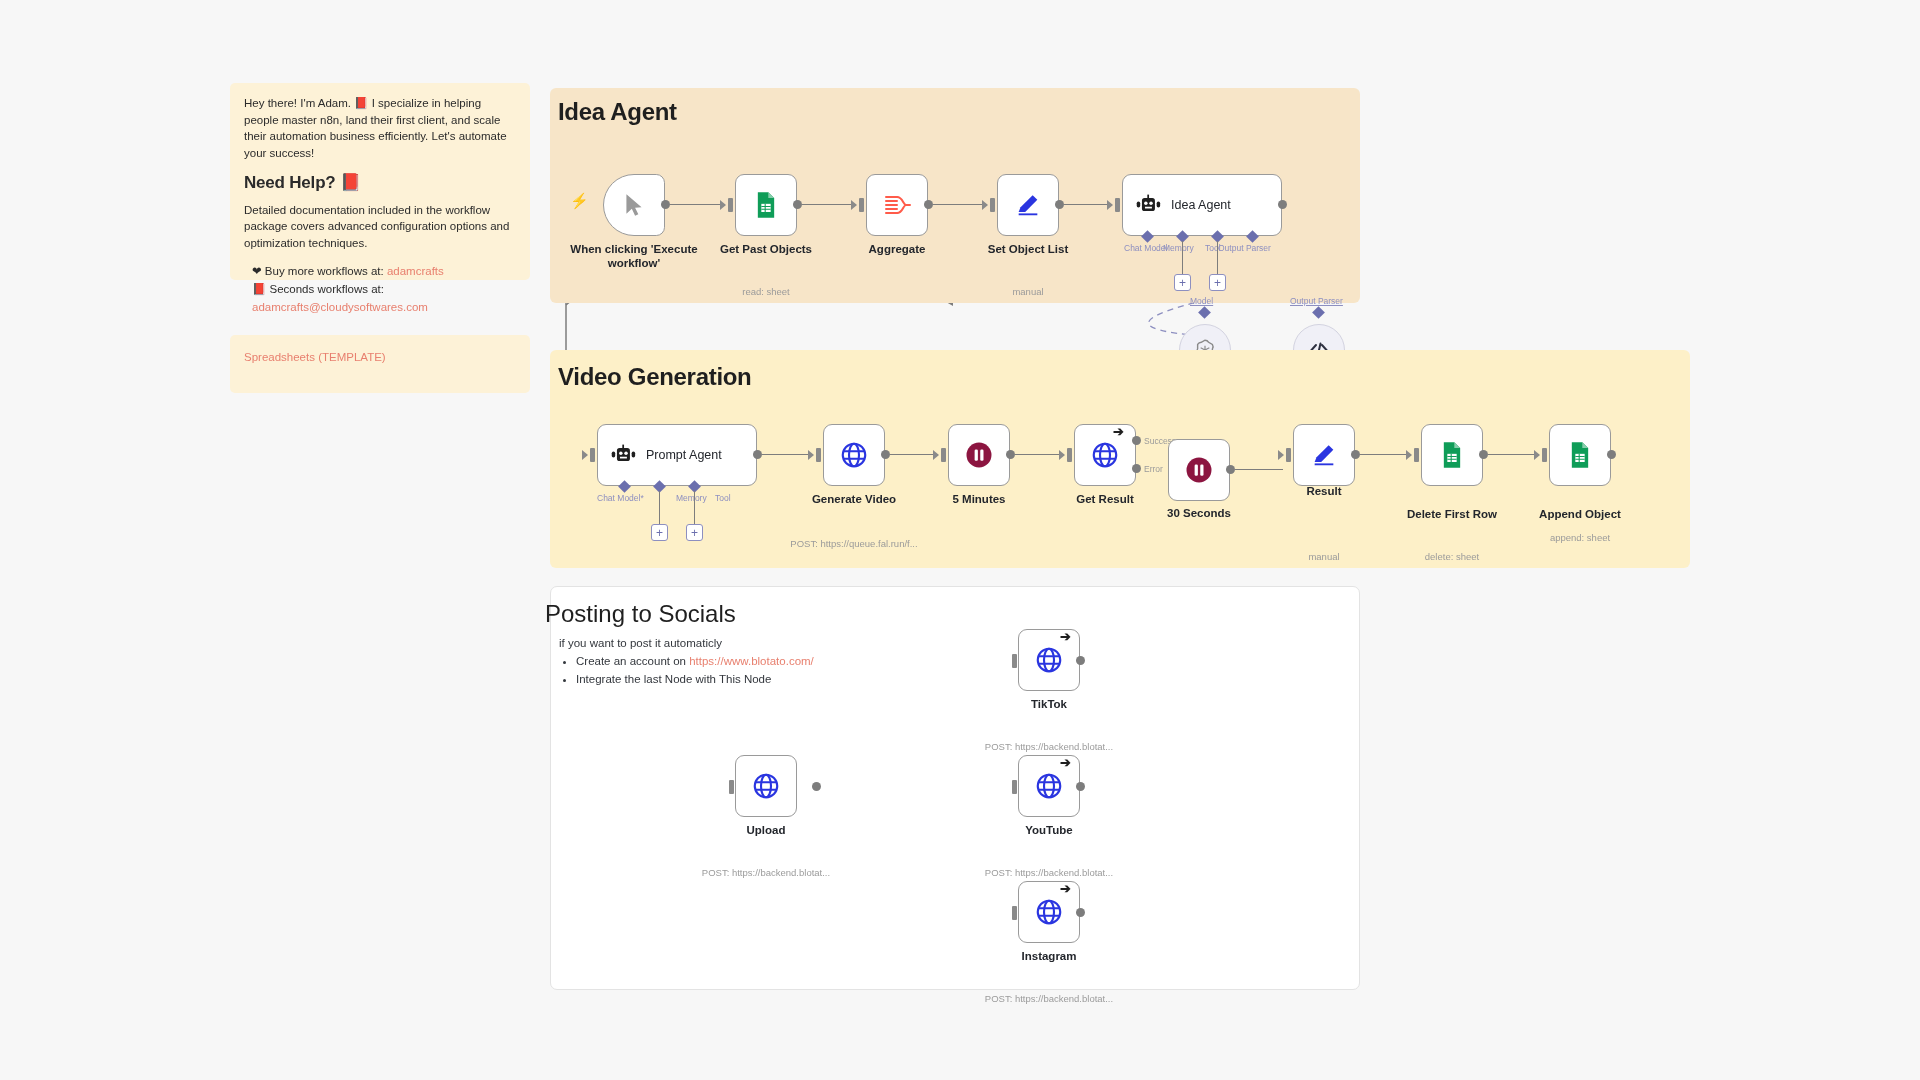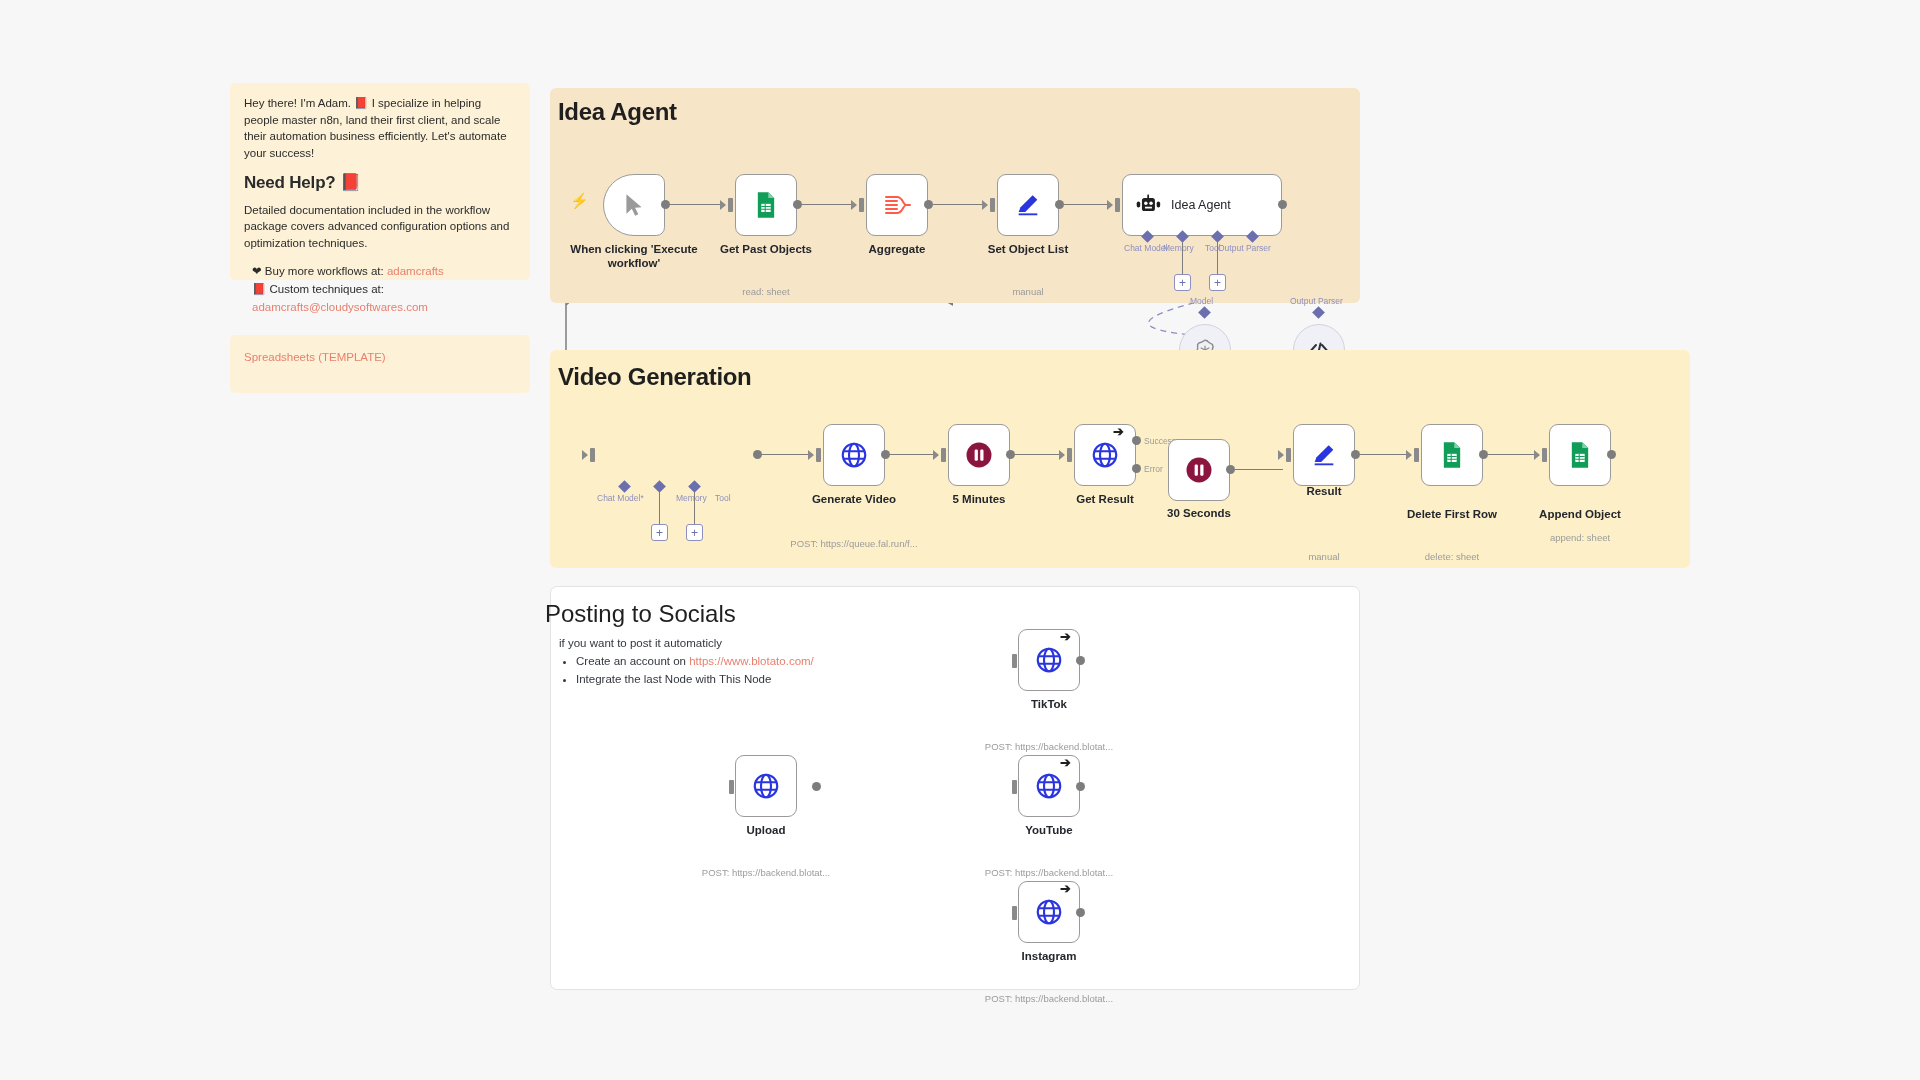--- a/index.html
+++ b/index.html
@@ -67,21 +67,21 @@
   .plusbox {
     position:absolute; width:17px; height:17px; border:1.1px solid #8d8fc0;
     border-radius:3px; background:#fff; color:#6b6fae;
     font-size:12px; display:flex; align-items:center; justify-content:center;
   }
   .circ-node {
     position:absolute; width:52px; height:52px; border-radius:50%;
     background:#f0f0f7; border:1.2px solid #d3d3e0;
     display:flex; align-items:center; justify-content:center;
   }
-  .pill-label { position:absolute; font-size:8.5px; color:#8d8fc0; white-space:nowrap;}
+  .pill-label { position:absolute; font-size:8.5px; color:#8d8fc0; white-space:nowrap;text-decoration:underline;}
 
   .lightning { position:absolute; color:#ff6d5a; font-size:15px; }
   .webhook-arrow { position:absolute; font-size:13px; color:#1f1f1f; font-weight:700; }
 
   
   .card {
     position:absolute; background:#fff; border:1px solid #e3e3e3;
     border-radius:7px;
   }
 
@@ -117,21 +117,21 @@
     <path d="M818,786 C900,786 930,912 1018,912" stroke="#7d7d7d" stroke-width="1.5" fill="none" marker-end="url(#ar)"></path>
   </svg>
 
   <div class="sticky" style="left:230px; top:83px; width:300px; height:197px;">
     <p>Hey there! I'm Adam. 📕 I specialize in helping people master n8n, land their first client, and scale their automation business efficiently. Let's automate your success!</p>
     <h2>Need Help? 📕</h2>
     <p>Detailed documentation included in the workflow package covers advanced configuration options and optimization techniques.</p>
     <p class="contact">
       <span>❤ Buy more workflows at:</span>
       <a class="link" href="#">adamcrafts</a><br>
-      <span>📕 Custom techniques at:</span>
+      <span>📕 Seconds workflows at:</span>
       <a class="link" href="#">adamcrafts@cloudysoftwares.com</a>
     </p>
   </div>
 
   <div class="sticky" style="left:230px; top:335px; width:300px; height:58px;">
     <span class="sticky-small">Spreadsheets (TEMPLATE)</span>
   </div>
 
   <div class="section" style="left:550px; top:88px; width:810px; height:215px; background:#f7e5c8;"></div>
   <div class="section-title" style="left:558px; top:98px;">Idea Agent</div>
@@ -239,20 +239,32 @@
       <path d="M9 7 L4.5 12 L9 17 M15 7 L19.5 12 L15 17 M13.5 5.5 L10.5 18.5" stroke="#2e3140" stroke-width="2" fill="none" stroke-linecap="round"></path>
     </svg>
   </div>
   <div class="node-label" style="left:1234px; top:381px;">Object &amp; Caption</div>
 
   <div class="section" style="left:550px; top:350px; width:1140px; height:218px; background:#fdf0c8;"></div>
   <div class="section-title" style="left:558px; top:363px;">Video Generation</div>
 
   <div class="inport" style="left:590px; top:448px;"></div>
   <div class="inarrow" style="left:582px; top:450px;"></div>
+  <div class="node agent" style="left:597px; top:424px;">
+    <svg width="26" height="24" viewBox="0 0 30 26">
+      <rect x="8" y="5" width="15" height="15" rx="3" fill="#1f1f1f"></rect>
+      <rect x="2" y="9" width="4" height="7" rx="2" fill="#1f1f1f"></rect>
+      <rect x="25" y="9" width="4" height="7" rx="2" fill="#1f1f1f"></rect>
+      <rect x="14.2" y="1" width="2" height="4" fill="#1f1f1f"></rect>
+      <circle cx="12.5" cy="11" r="2" fill="#fff"></circle>
+      <circle cx="18.5" cy="11" r="2" fill="#fff"></circle>
+      <rect x="11.5" y="15" width="8" height="2" fill="#fff"></rect>
+    </svg>
+    <span class="agent-name">Prompt Agent</span>
+  </div>
   <div class="dot" style="left:753px; top:450px;"></div>
 
   <div class="diamond" style="left:620px; top:482px;"></div>
   <div class="sub-label" style="left:597px; top:493px;">Chat Model*</div>
   <div class="diamond" style="left:655px; top:482px;"></div>
   <div class="sub-label" style="left:676px; top:493px;">Memory</div>
   <div class="diamond" style="left:690px; top:482px;"></div>
   <div class="sub-label" style="left:715px; top:493px;">Tool</div>
   <div class="wire v" style="left:659px; top:491px; height:36px; width:1.4px;"></div>
   <div class="wire v" style="left:694px; top:491px; height:36px; width:1.4px;"></div>

